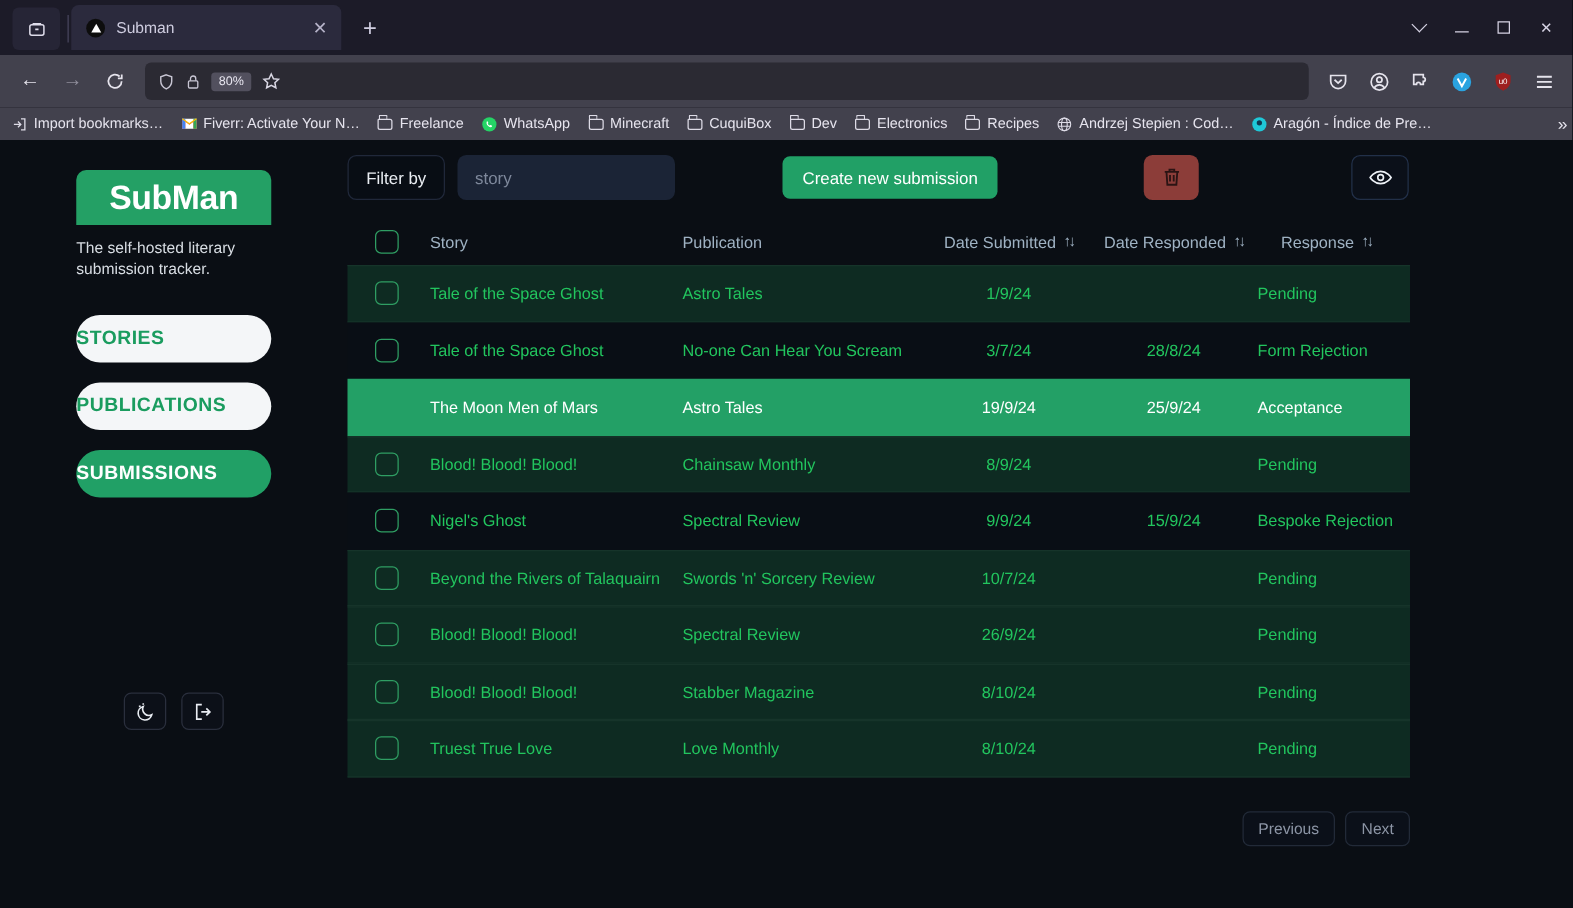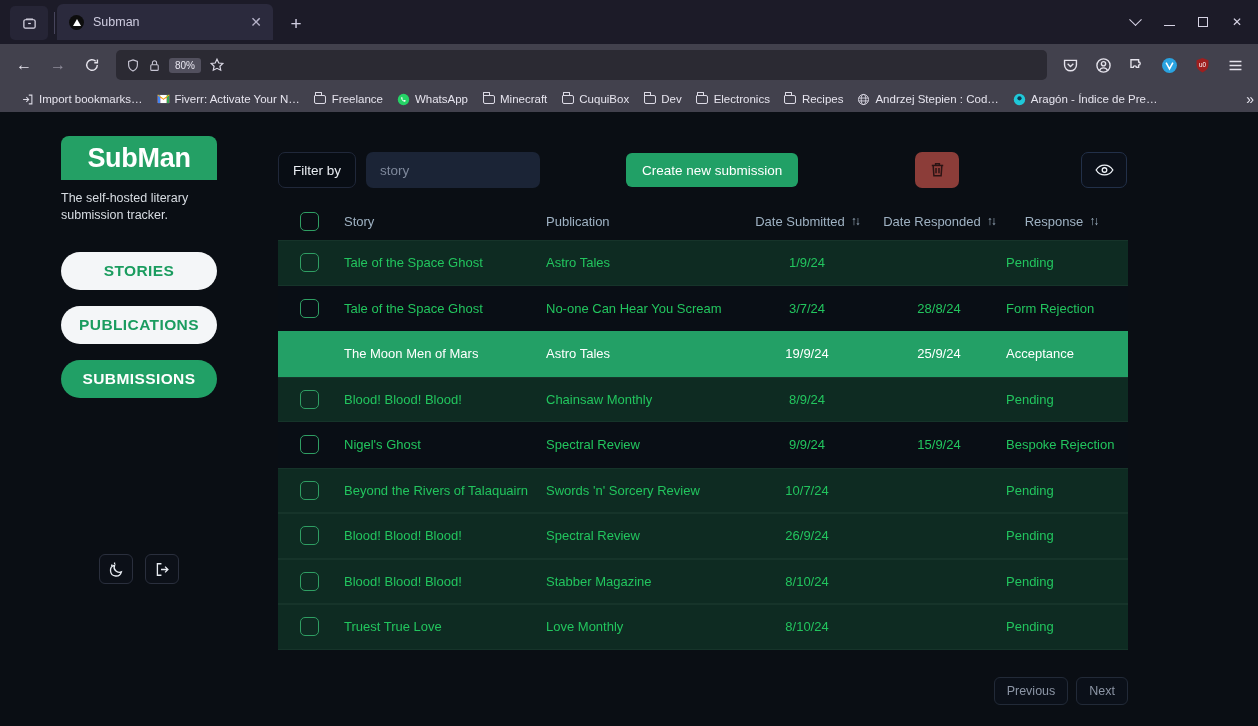--- a/index.html
+++ b/index.html
@@ -56,49 +56,49 @@
     display: flex; align-items: center; padding: 0 6px 0 10px; gap: 8px;
   }
   .url-text { flex: 1; font-size: 12.5px; color: #a9a7b5; white-space: nowrap; overflow: hidden; }
   .url-text b { color: #f2f1f6; font-weight: 700; }
   .zoombadge { background: #52505e; color: #e7e5ef; font-size: 10px; padding: 2px 6px; border-radius: 3px; }
   .toolicons { display: flex; align-items: center; gap: 3px; }
   .toolicon { width: 30px; height: 30px; display: flex; align-items: center; justify-content: center;
               color: #e5e3ec; }
 
   .bookmarkbar { height: 26px; background: #42414d; display: flex; align-items: center;
-                 padding: 0 14px; gap: 0px; flex: 0 0 26px; overflow: hidden; position: relative; }
+                 padding: 0 2px; gap: 0px; flex: 0 0 26px; overflow: hidden; position: relative; }
   .bm { display: flex; align-items: center; gap: 5px; padding: 2px 7px; border-radius: 3px;
         color: #e6e4ee; font-size: 11.5px; white-space: nowrap; }
   .bm-ico { width: 13px; height: 13px; display: flex; align-items: center; justify-content: center; flex: 0 0 13px; }
   .folder-ico { width: 12px; height: 9px; border: 1.3px solid #dddbe6; border-radius: 1px 2px 2px 2px;
                 position: relative; }
   .folder-ico:before { content:""; position:absolute; top:-3.3px; left:-0.3px; width:5px; height:3px;
                        border:1.3px solid #dddbe6; border-bottom:none; border-radius: 1px 1px 0 0;}
   .bm-overflow { position: absolute; right: 4px; color: #e6e4ee; font-size: 14px; }
 
   
   .page { flex: 1; background: #0a0e14; display: flex; position: relative; overflow: hidden; }
 
   .sidebar { width: 278px; flex: 0 0 278px; padding: 24px 0 0 0; display: flex;
              flex-direction: column; align-items: center; }
   .logo { width: 156px; height: 44px; background: #24a065; border-radius: 8px 8px 0 0;
           display: flex; align-items: center; justify-content: center; }
   .logo-text { color: #ffffff; font-size: 27px; font-weight: 700; letter-spacing: -0.3px; }
   .tagline { width: 156px; margin-top: 10px; color: #d8dde3; font-size: 12.5px; line-height: 1.35; }
   .navlist { margin-top: 28px; display: flex; flex-direction: column; gap: 16px; }
   .navpill { width: 156px; height: 38px; border-radius: 19px; display: flex; align-items: center;
-             justify-content: center; font-size: 15.5px; font-weight: 700; letter-spacing: 0.4px; }
+             font-size: 15.5px; font-weight: 700; letter-spacing: 0.4px; }
   .navpill.light { background: #f4f6f8; color: #1a9c5f; }
   .navpill.active { background: #21a066; color: #ffffff; }
   .sb-bottom { margin-top: auto; margin-bottom: 142px; display: flex; gap: 12px; }
   .sb-btn { width: 34px; height: 30px; border: 1px solid #2a2f3d; border-radius: 6px;
             display: flex; align-items: center; justify-content: center; background: #0c1018; }
 
-  .content { flex: 1; padding: 40px 0 0 0; position: relative; }
+  .content { flex: 1; padding: 12px 0 0 0; position: relative; }
 
   .toolbar { display: flex; align-items: center; height: 36px; margin-bottom: 14px; position: relative; }
   .filterby { height: 36px; border: 1px solid #20283a; border-radius: 7px; background: #080d14;
               color: #e9edf2; font-size: 13.5px; display: flex; align-items: center;
               padding: 0 14px; }
   .filterinput { width: 174px; height: 36px; background: #1b2436; border: none; border-radius: 7px;
                  margin-left: 10px; color: #7e889b; font-size: 13.5px; padding: 0 14px; outline: none; }
   .filterinput::placeholder { color: #7e889b; }
   .btn-create { position: absolute; left: 348px; height: 34px; background: #21a066; color: #fff;
                 border: none; border-radius: 6px; font-size: 13.5px; padding: 0 16px;

